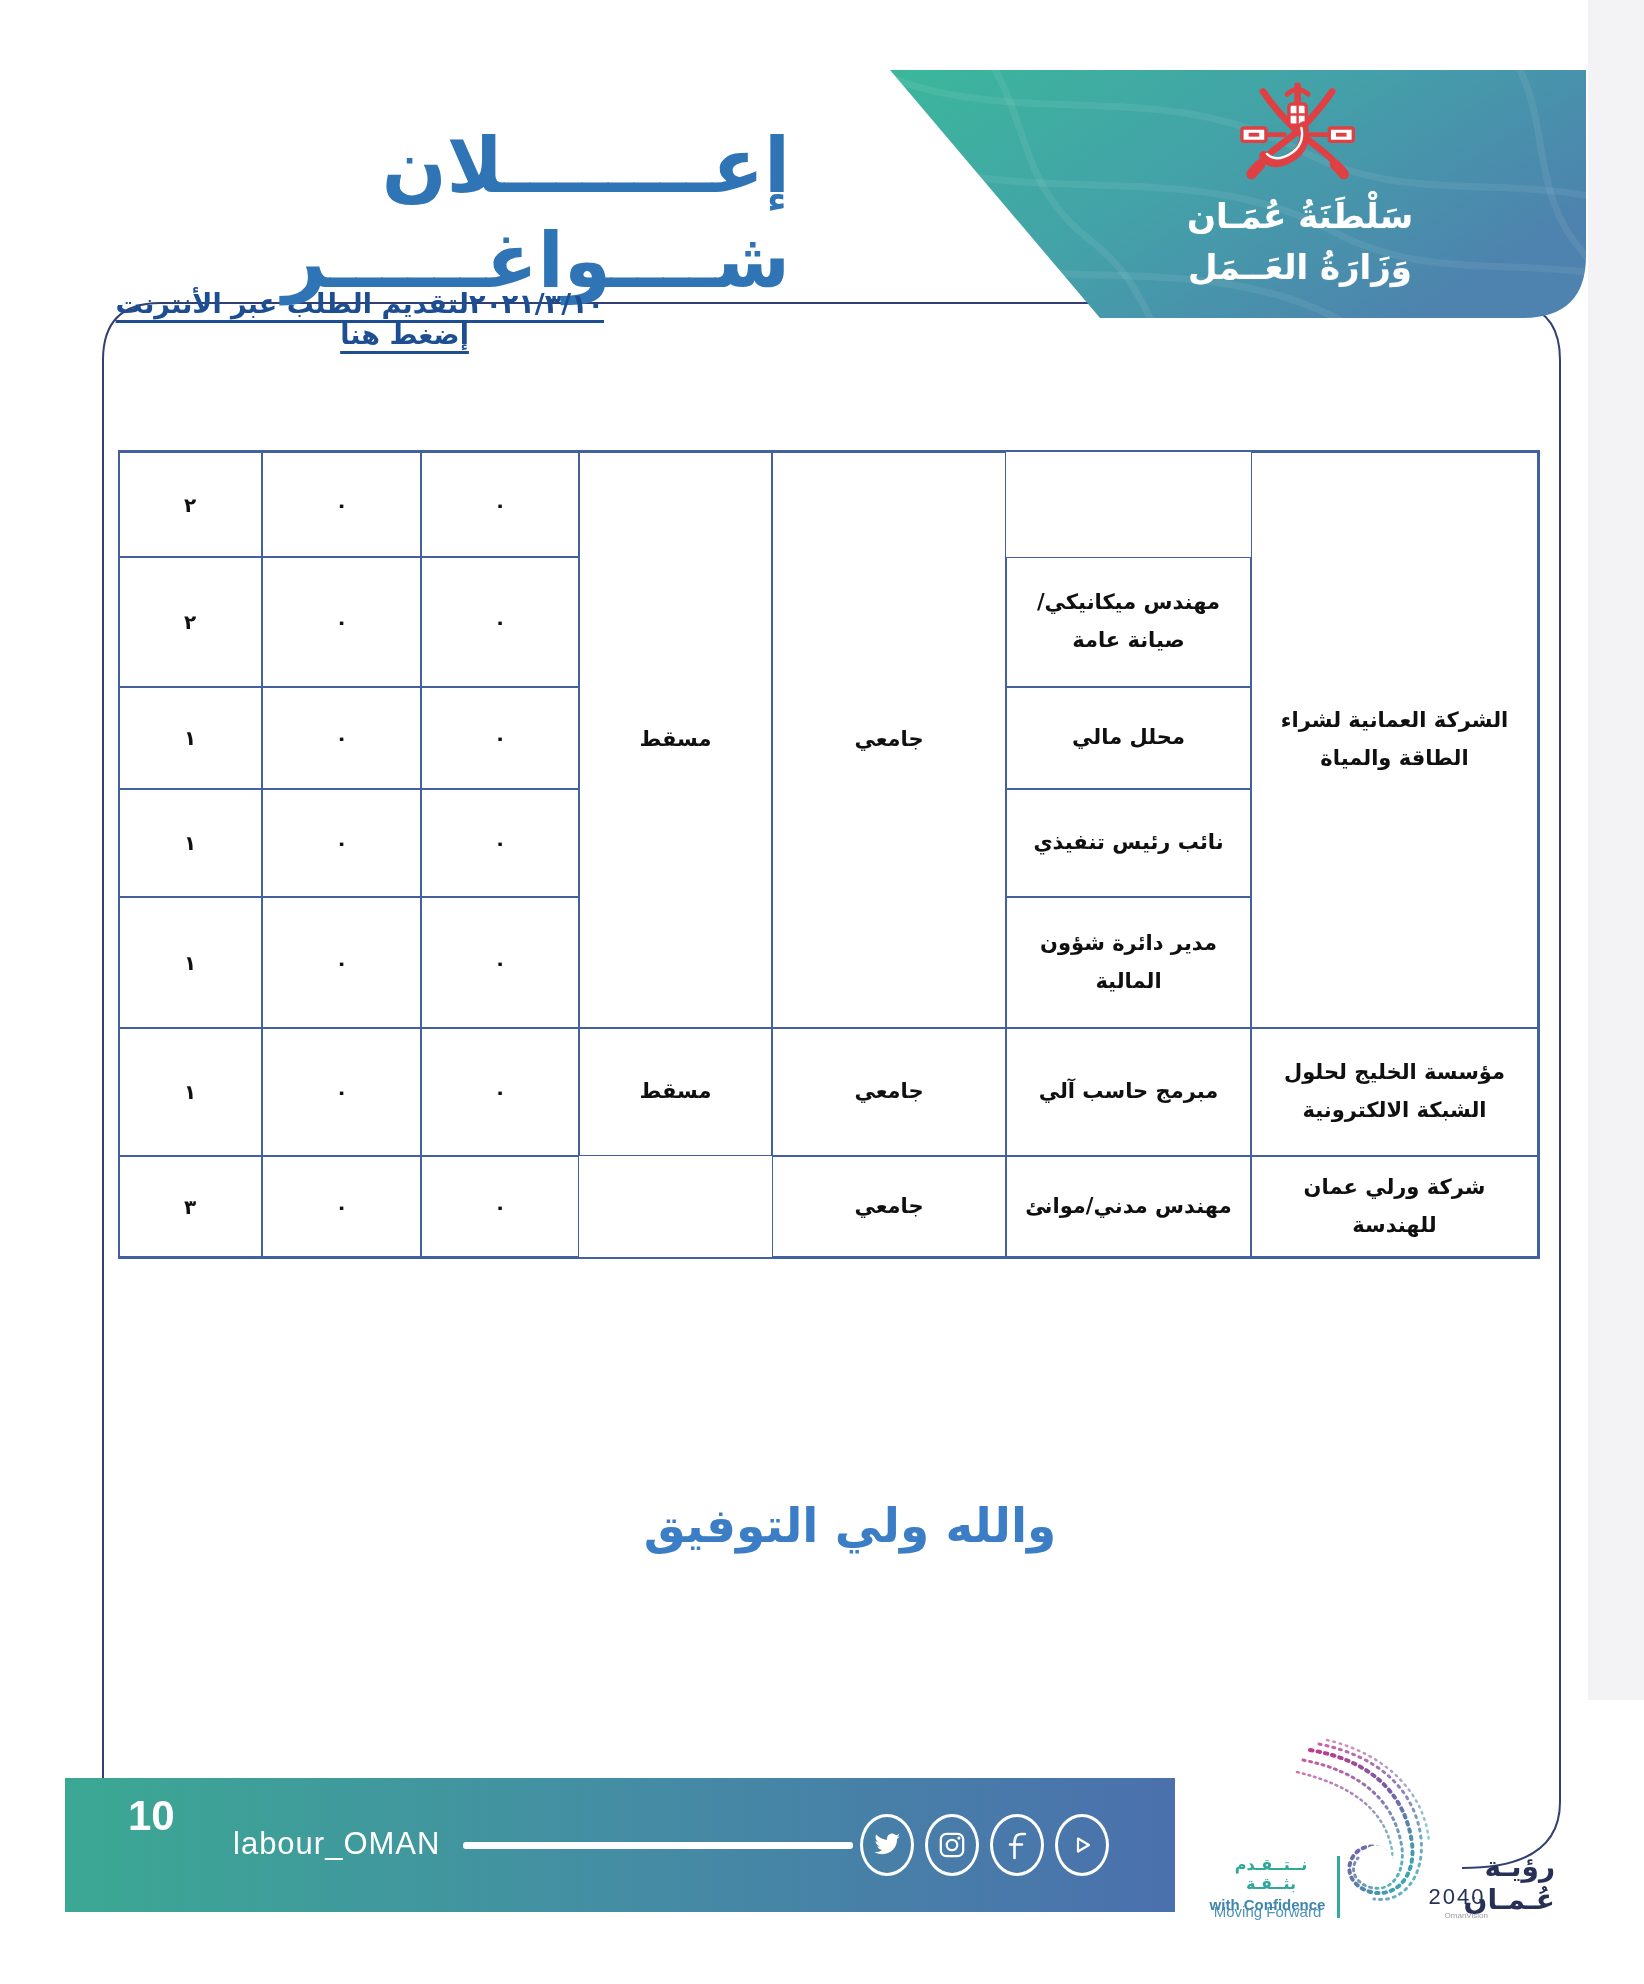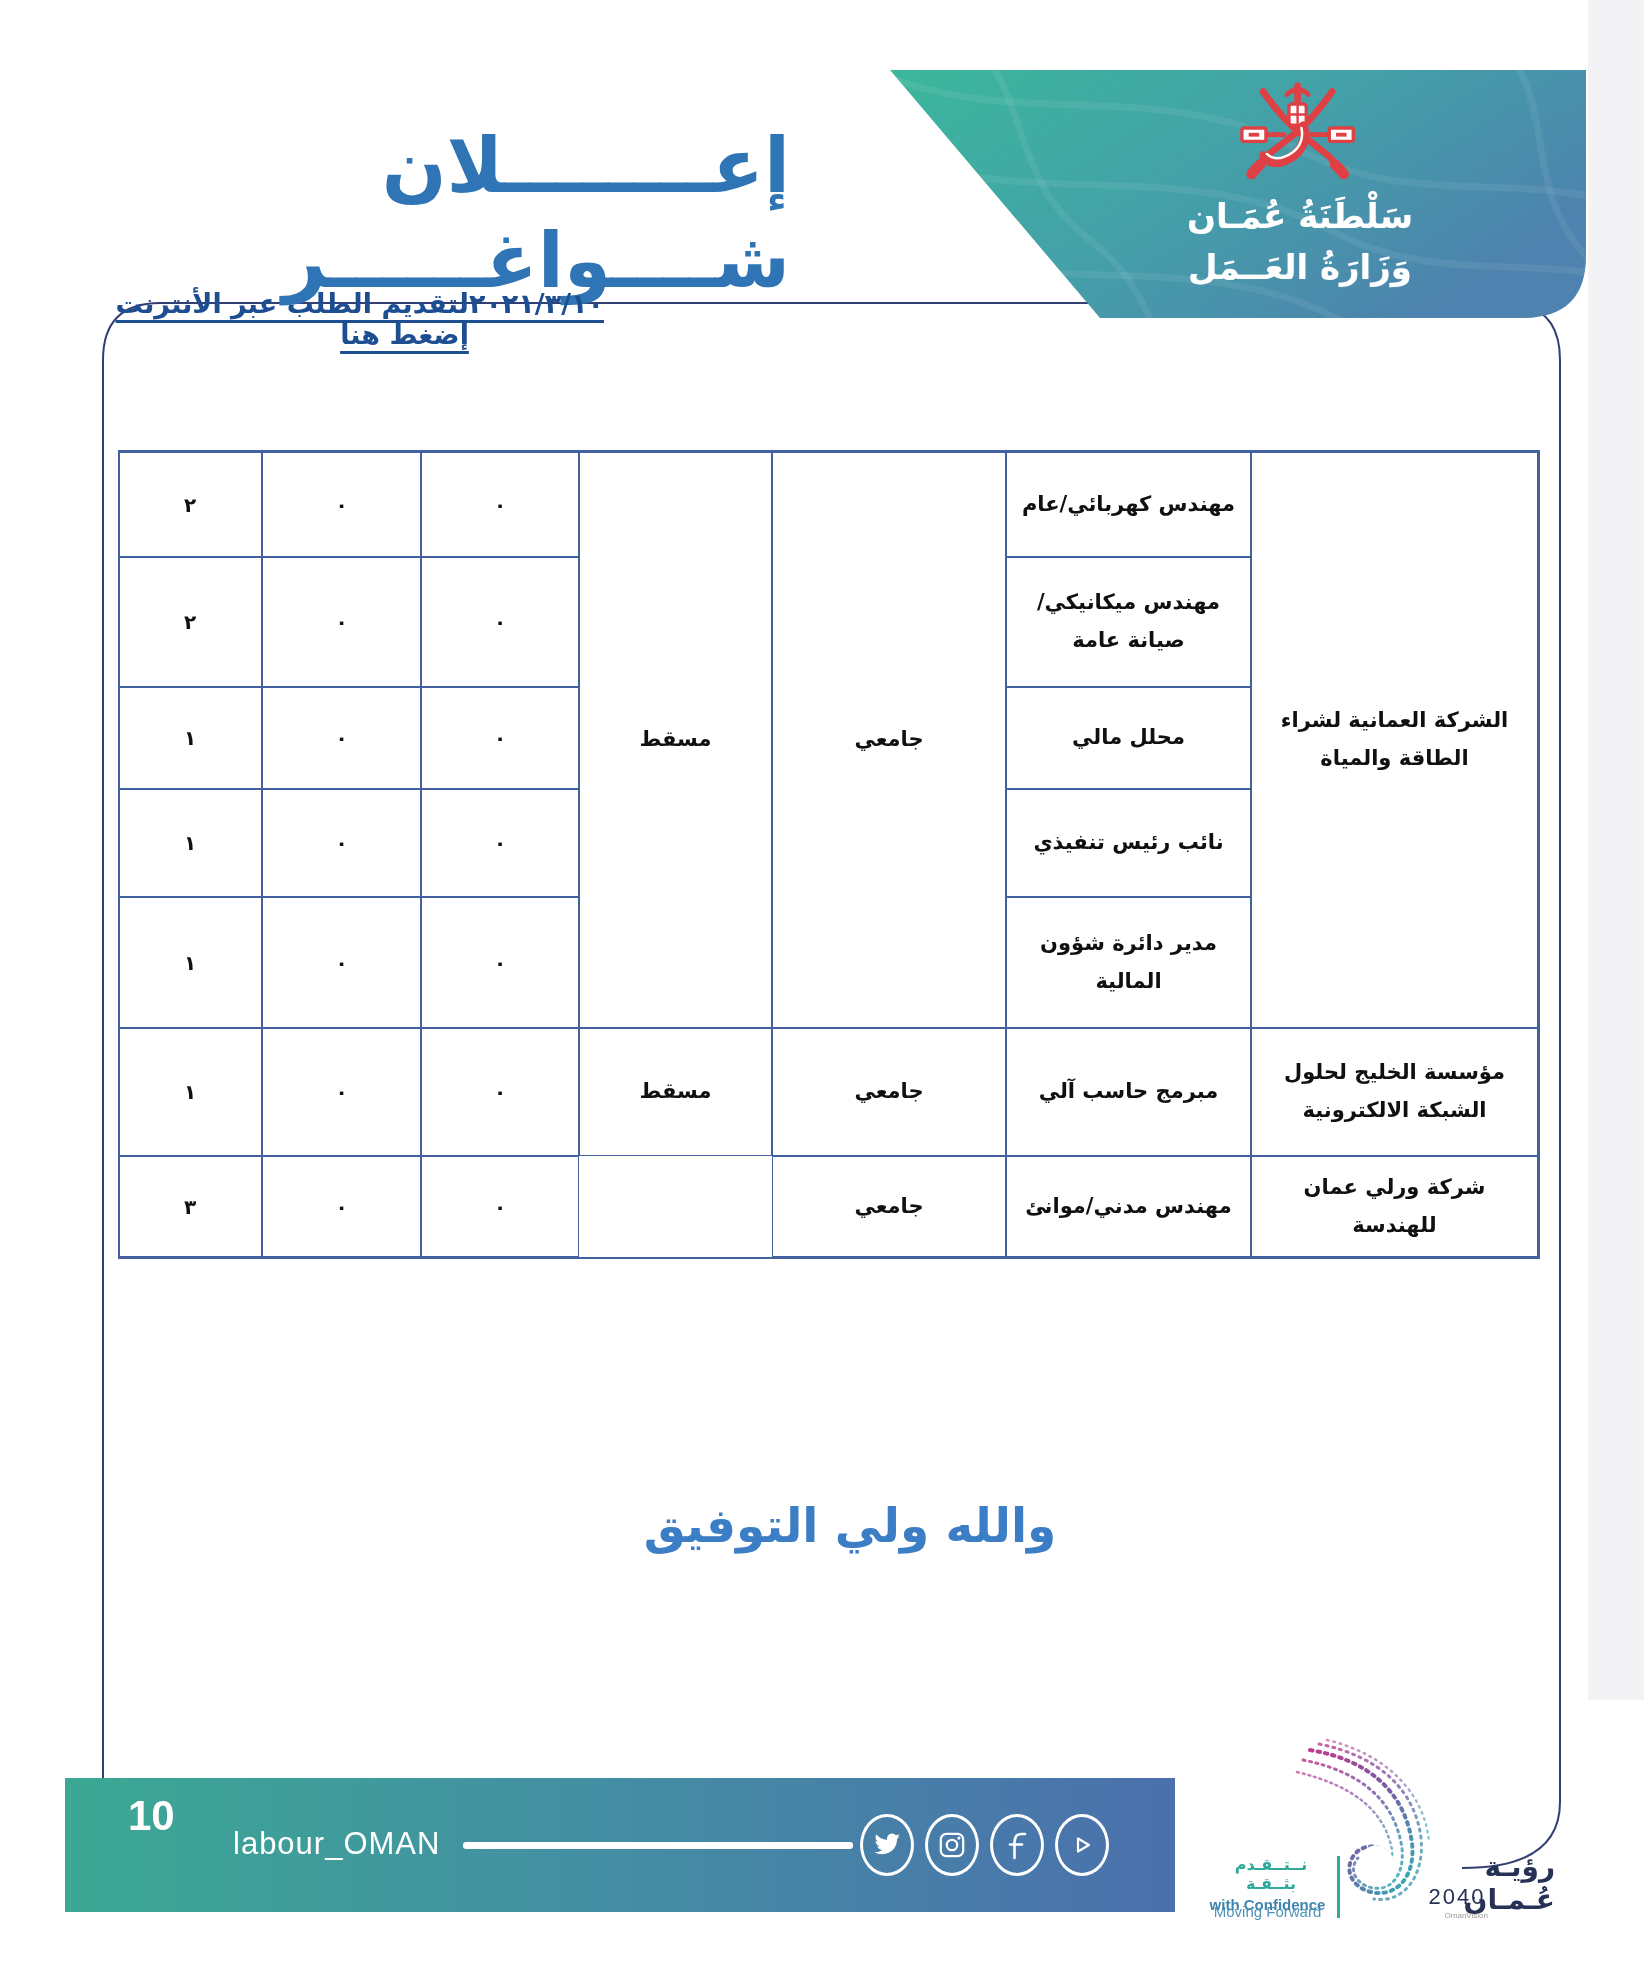--- a/index.html
+++ b/index.html
@@ -158,21 +158,20 @@
 
 <div class="abs banner-country">سَلْطَنَةُ عُمَـان</div>
 <div class="abs banner-ministry">وَزَارَةُ العَــمَل</div>
 
 <div class="abs vtable">
 
   <div class="cell" style="grid-column:1;grid-row:1/6">الشركة العمانية لشراء الطاقة والمياة</div>
   <div class="cell" style="grid-column:3;grid-row:1/6">جامعي</div>
   <div class="cell" style="grid-column:4;grid-row:1/6">مسقط</div>
 
-  <div class="cell" style="grid-column:2;grid-row:1">مهندس كهربائي/عام</div>
   <div class="cell num" style="grid-column:5;grid-row:1">٠</div>
   <div class="cell num" style="grid-column:6;grid-row:1">٠</div>
   <div class="cell num" style="grid-column:7;grid-row:1">٢</div>
 
   <div class="cell" style="grid-column:2;grid-row:2">مهندس ميكانيكي/ صيانة عامة</div>
   <div class="cell num" style="grid-column:5;grid-row:2">٠</div>
   <div class="cell num" style="grid-column:6;grid-row:2">٠</div>
   <div class="cell num" style="grid-column:7;grid-row:2">٢</div>
 
   <div class="cell" style="grid-column:2;grid-row:3">محلل مالي</div>

